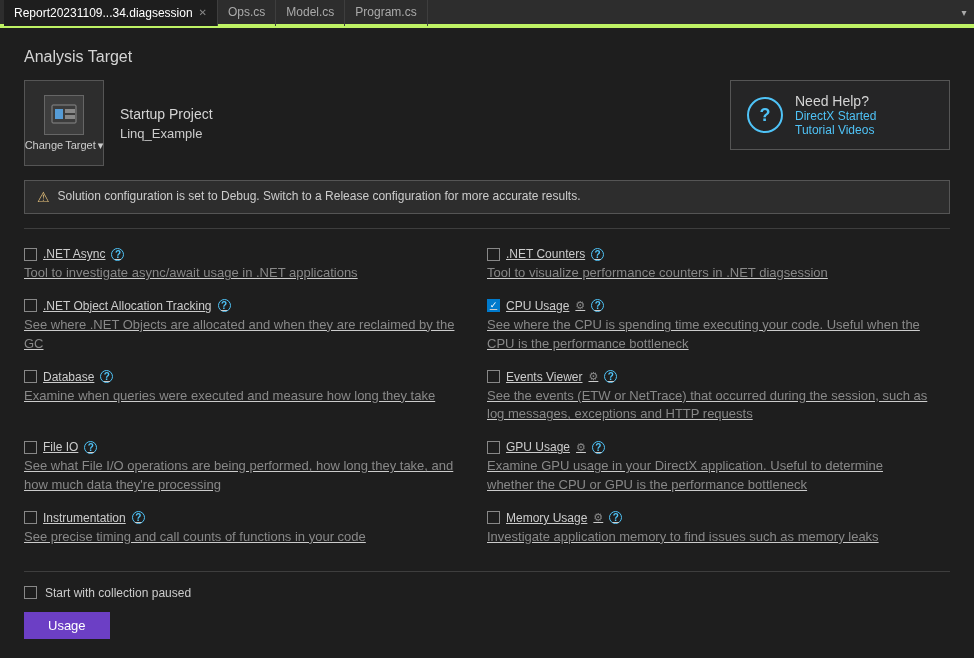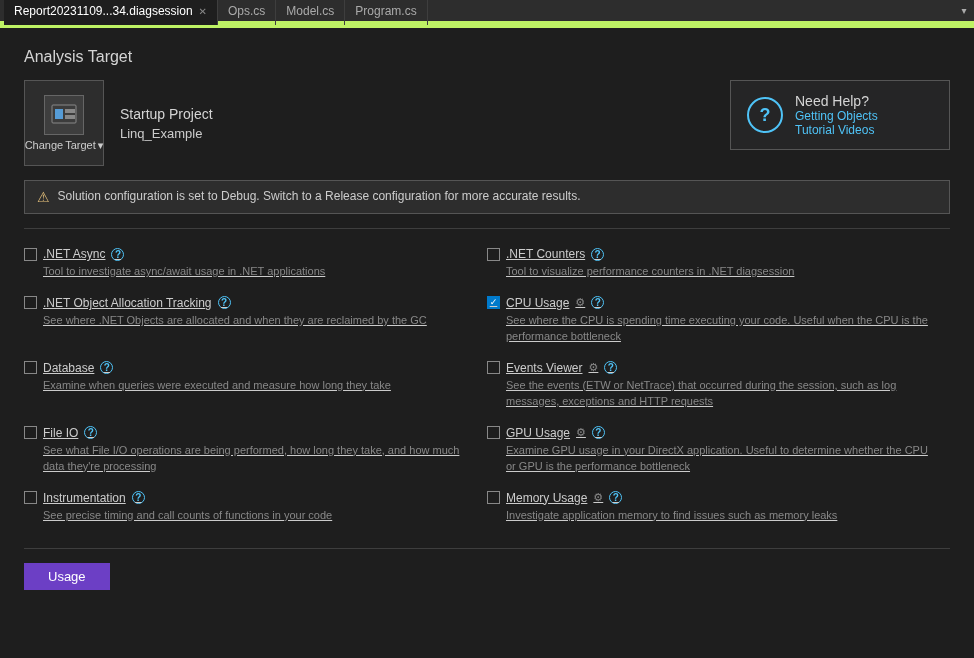--- a/index.html
+++ b/index.html
@@ -12,21 +12,21 @@
       height: 658px;
       overflow: hidden;
     }
 
     
     .tab-bar {
       display: flex;
       align-items: center;
       background: #2d2d2d;
       height: 28px;
-      border-bottom: 7px solid #bef264;
+      border-bottom: 4px solid #bef264;
       padding-left: 4px;
     }
     .tab {
       display: flex;
       align-items: center;
       height: 28px;
       padding: 0 10px;
       font-size: 12px;
       cursor: pointer;
       color: #aaaaaa;
@@ -289,23 +289,22 @@
       border-radius: 50%;
       width: 13px;
       height: 13px;
       display: flex;
       align-items: center;
       justify-content: center;
       font-weight: bold;
     }
 
     .tool-desc {
-      font-size: 11px;
+      font-size: 13px;
       color: #888888;
-      margin-left: 19px;
       line-height: 1.45;
     }
 
     
     .bottom-divider {
       border: none;
       border-top: 1px solid #3e3e3e;
       margin: 14px 0 14px 0;
     }
 
@@ -374,21 +373,21 @@
       <div class="project-info">
         <div class="project-info-title">Startup Project</div>
         <div class="project-info-name">Linq_Example</div>
       </div>
     </div>
 
     <div class="help-box">
       <div class="help-icon">?</div>
       <div class="help-text-box">
         <div class="help-title">Need Help?</div>
-        <a class="help-link">Getting Objects</a>
+        <a class="help-link">DirectX Started</a>
         <a class="help-link">Tutorial Videos</a>
       </div>
     </div>
   </div>
 
   
   <div class="warning-bar">
     <span class="warning-icon">⚠</span>
     <span>Solution configuration is set to Debug. Switch to a Release configuration for more accurate results.</span>
   </div>
@@ -480,16 +479,20 @@
           <span class="tool-gear-icon">⚙</span>
           <span class="tool-help-icon">?</span>
         </div>
         <div class="tool-desc">Investigate application memory to find issues such as memory leaks</div>
       </div>
     </div>
 
   <hr class="bottom-divider">
 
   
+  <div class="collection-paused-row">
+    <div class="tool-checkbox"></div>
+    <span>Start with collection paused</span>
+  </div>
 
   <button class="start-button">Usage</button>
 
 </div>
 
 </body></html>

